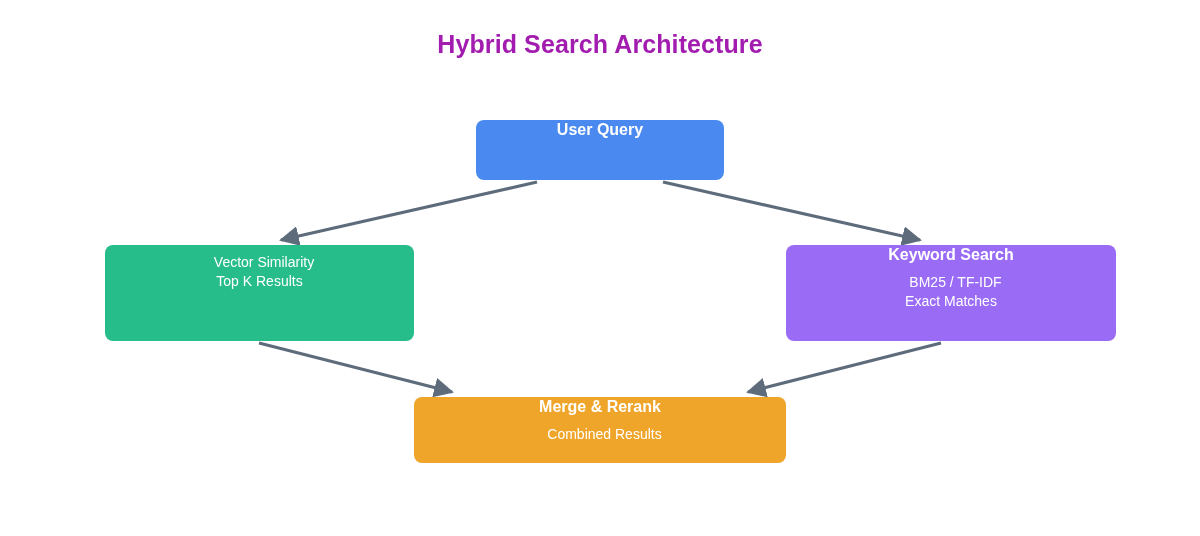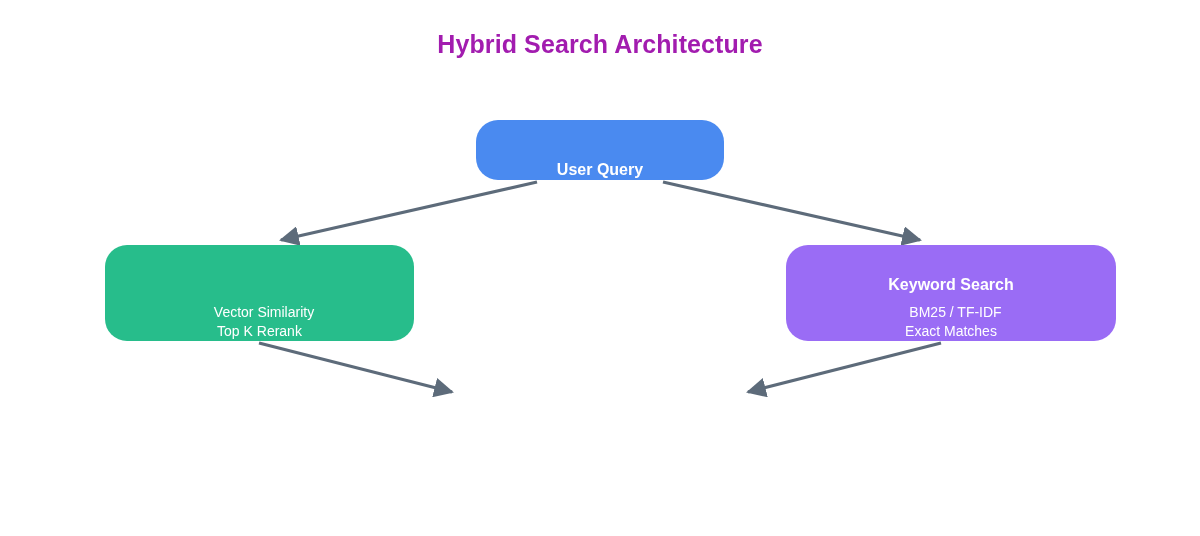--- a/index.html
+++ b/index.html
@@ -32,25 +32,25 @@
   #edges {
     position: absolute;
     left: 0;
     top: 0;
     width: 1200px;
     height: 536px;
   }
   .node {
     position: absolute;
     box-sizing: border-box;
-    border-radius: 22px;
+    border-radius: 8px;
     display: flex;
     flex-direction: column;
     align-items: center;
-    justify-content: flex-end;
+    justify-content: flex-start;
     color: #ffffff;
     text-align: center;
   }
   .node-title {
     font-size: 16px;
     font-weight: bold;
     line-height: 20px;
     white-space: nowrap;
   }
   .node-sub {
@@ -117,23 +117,27 @@
 
     <line x1="941" y1="343" x2="748" y2="392" stroke="#5d6b7a" stroke-width="3.2" marker-end="url(#arrowhead)"></line>
   </svg>
 
   <div class="node single" id="node-query">
     <div class="node-title">User Query</div>
   </div>
 
   <div class="node" id="node-semantic">
     <div class="node-sub first">Vector Similarity</div>
-    <div class="node-sub">Top K Rerank</div>
+    <div class="node-sub">Top K Results</div>
   </div>
 
   <div class="node" id="node-keyword">
     <div class="node-title">Keyword Search</div>
     <div class="node-sub first">BM25 / TF-IDF</div>
     <div class="node-sub">Exact Matches</div>
   </div>
 
+  <div class="node" id="node-merge">
+    <div class="node-title">Merge &amp; Rerank</div>
+    <div class="node-sub first">Combined Results</div>
+  </div>
 
 </div>
 
 </body></html>

